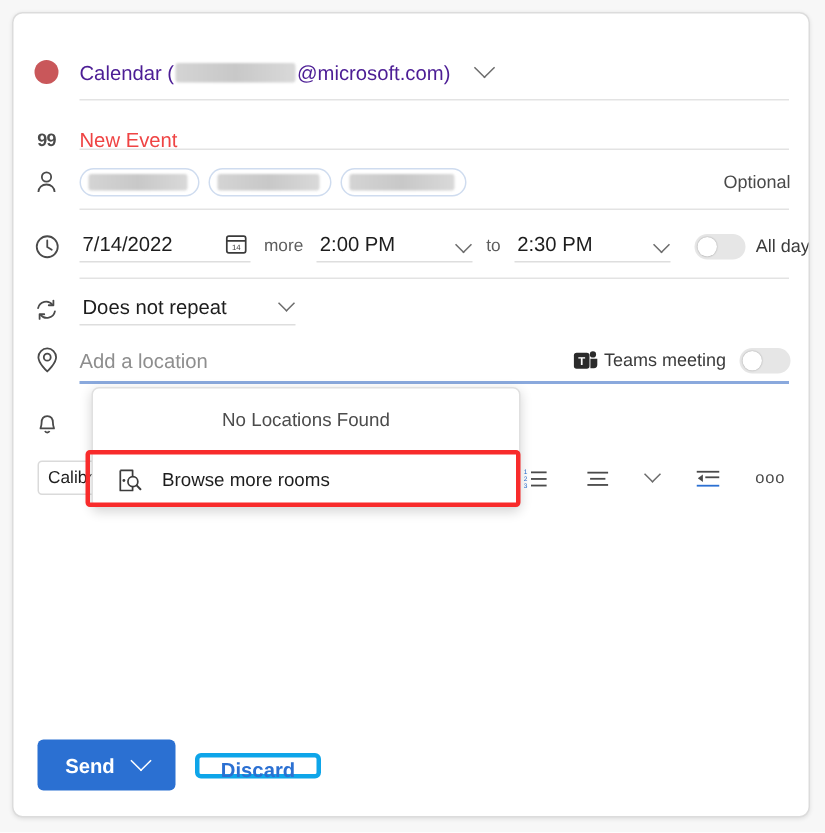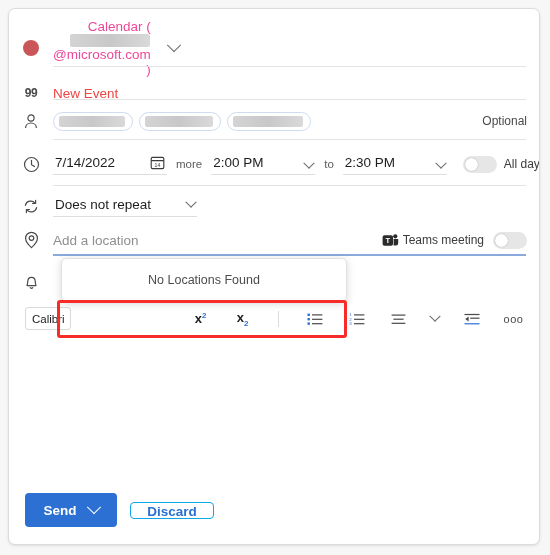--- a/index.html
+++ b/index.html
@@ -64,25 +64,24 @@
 
   
   .cal-dot {
     width: 16px;
     height: 16px;
     border-radius: 50%;
     background: #c9575a;
   }
   .cal-title {
     font-size: 13.5px;
-    color: #ec4899;
-    display: flex;
-    align-items: flex-end;
+    color: #4c1d95;
+    display: flex;
+    align-items: center;
     white-space: nowrap;
-    flex-direction: column;
   }
   .redact {
     display: inline-block;
     background: linear-gradient(90deg,#d4d4d4,#c8c8c8,#d9d9d9);
     border-radius: 2px;
     vertical-align: middle;
     filter: blur(0.6px);
   }
   .chev {
     display: inline-block;
@@ -317,21 +316,21 @@
     gap: 12px;
     padding: 1px 12px;
     cursor: pointer;
   }
   .btn-send .chev { border-color: #ffffff; }
   .btn-discard {
     height: 17px;
     min-width: 84px;
     background: #ffffff;
     color: #2b70d2;
-    border: 1px solid #0ea5e9;
+    border: 3px solid #0ea5e9;
     border-radius: 4px;
     font-size: 13.5px;
     font-weight: bold;
     font-family: "Liberation Sans", sans-serif;
     cursor: pointer;
   }
   svg { display: block; }
 </style>
 </head>
 <body>
@@ -530,20 +529,30 @@
           <path d="M4.6 3.4 1.2 5.9l3.4 2.5z" fill="#4a4a4a"></path>
         </svg>
       </span>
       <span class="tbtn">
         <span style="font-size:11px;color:#4a4a4a;letter-spacing:0.5px;">ooo</span>
       </span>
     </div>
 
     <div class="popup">
       <div class="popup-empty">No Locations Found</div>
+      <div class="popup-item">
+        <svg width="17" height="17" viewBox="0 0 17 17">
+          <path d="M2.2 1.6h8.2v4.4" fill="none" stroke="#3b3b3b" stroke-width="1.15" stroke-linejoin="round"></path>
+          <path d="M2.2 1.6v13.4h8.2v-3" fill="none" stroke="#3b3b3b" stroke-width="1.15" stroke-linejoin="round"></path>
+          <circle cx="4.6" cy="8.3" r="0.95" fill="#3b3b3b"></circle>
+          <circle cx="10.6" cy="9.1" r="3.3" fill="#ffffff" stroke="#3b3b3b" stroke-width="1.15"></circle>
+          <path d="M13.1 11.6 15.6 14.2" stroke="#3b3b3b" stroke-width="1.35" stroke-linecap="round"></path>
+        </svg>
+        <span>Browse more rooms</span>
+      </div>
     </div>
 
     <div class="hilite"></div>
 
     <div class="footer">
       <button class="btn-send">
         <span>Send</span>
         <span class="chev"></span>
       </button>
       <button class="btn-discard">Discard</button>

